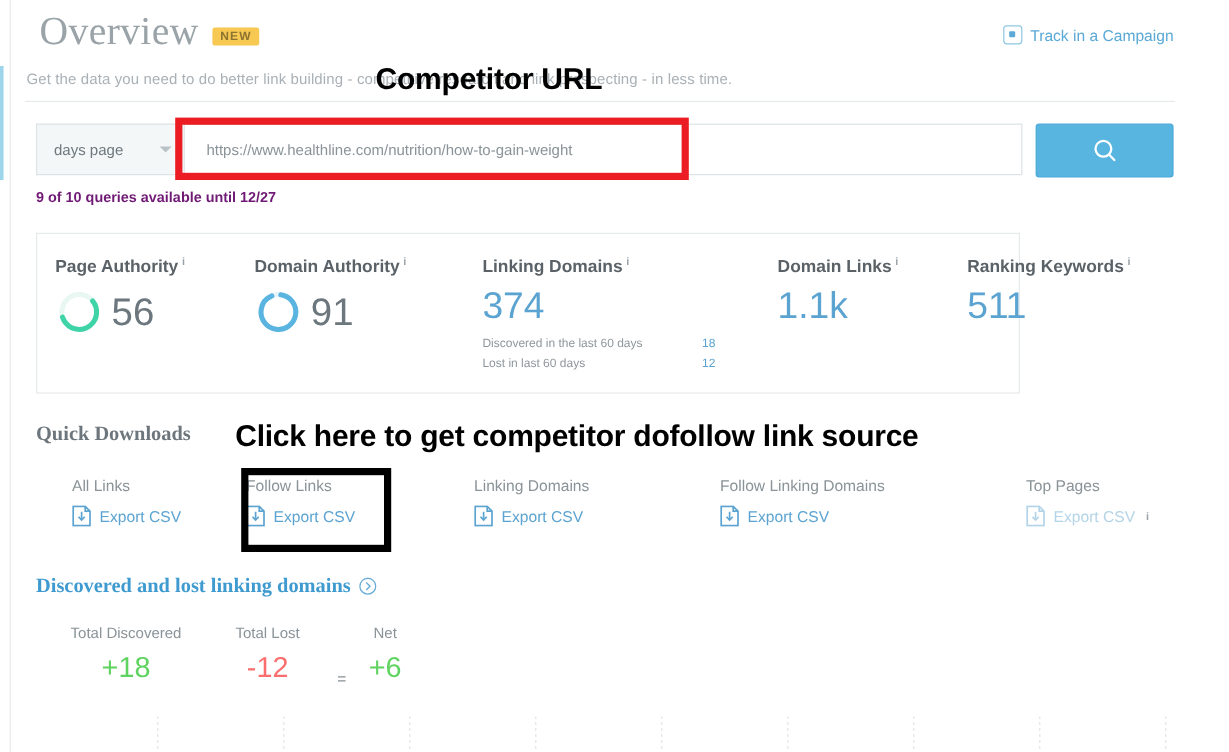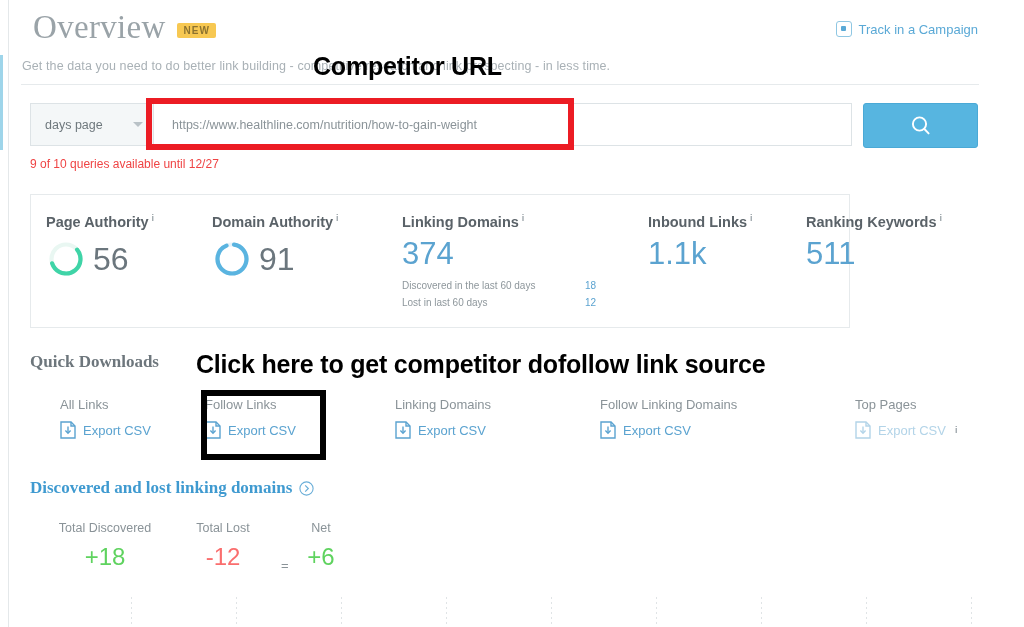--- a/index.html
+++ b/index.html
@@ -38,21 +38,21 @@
   .sel{width:123px;height:43px;border:1px solid #dde3e6;border-right:none;background:#f4f7f8;
        display:flex;align-items:center;justify-content:space-between;padding:0 10px 0 14px;
        box-sizing:border-box;font-size:12.5px;color:#6e787d;cursor:pointer;}
   .caret{width:0;height:0;border-left:5px solid transparent;border-right:5px solid transparent;
          border-top:5px solid #b9c2c7;}
   .urlbox{flex:1;height:43px;border:1px solid #dde3e6;background:#fff;display:flex;align-items:center;
           padding-left:18px;box-sizing:border-box;font-size:12.5px;color:#8a9398;cursor:text;}
   .searchbtn{width:113px;height:43px;margin-left:11px;background:#57b5e0;border:1px solid #4aa9d6;
              border-radius:3px;display:flex;align-items:center;justify-content:center;cursor:pointer;}
 
-  .quota{position:absolute;left:21px;top:157px;font-size:12px;font-weight:normal;color:#ef4444;}
+  .quota{position:absolute;left:21px;top:157px;font-size:12px;font-weight:bold;color:#701a75;}
 
   
   .card{position:absolute;left:21px;top:194px;width:820px;height:134px;border:1px solid #e6eaec;
         background:#fff;box-sizing:border-box;padding-left:16px;}
   .metric{position:absolute;top:18px;}
   .m-label{font-size:14.5px;font-weight:bold;color:#5a6268;white-space:nowrap;}
   .m-label sup{font-size:9px;color:#9aa3a8;margin-left:3px;font-weight:bold;}
   .m-bigrow{display:flex;align-items:center;margin-top:9px;}
   .m-score{font-size:32px;color:#6b767d;font-weight:400;margin-left:7px;line-height:34px;}
   .m-num{font-size:31px;color:#5ba3d0;font-weight:400;line-height:34px;margin-top:7px;}
@@ -173,21 +173,21 @@
           <span class="val">18</span>
         </div>
         <div class="sub-row">
           <span class="lbl">Lost in last 60 days</span>
           <span class="val">12</span>
         </div>
       </div>
 
       <div class="metric" style="left:617px;">
         <div class="m-label">
-          <span>Inbound Links</span><sup>i</sup>
+          <span>Domain Links</span><sup>i</sup>
         </div>
         <div class="m-num">1.1k</div>
       </div>
 
       <div class="metric" style="left:775px;">
         <div class="m-label">
           <span>Ranking Keywords</span><sup>i</sup>
         </div>
         <div class="m-num">511</div>
       </div>

